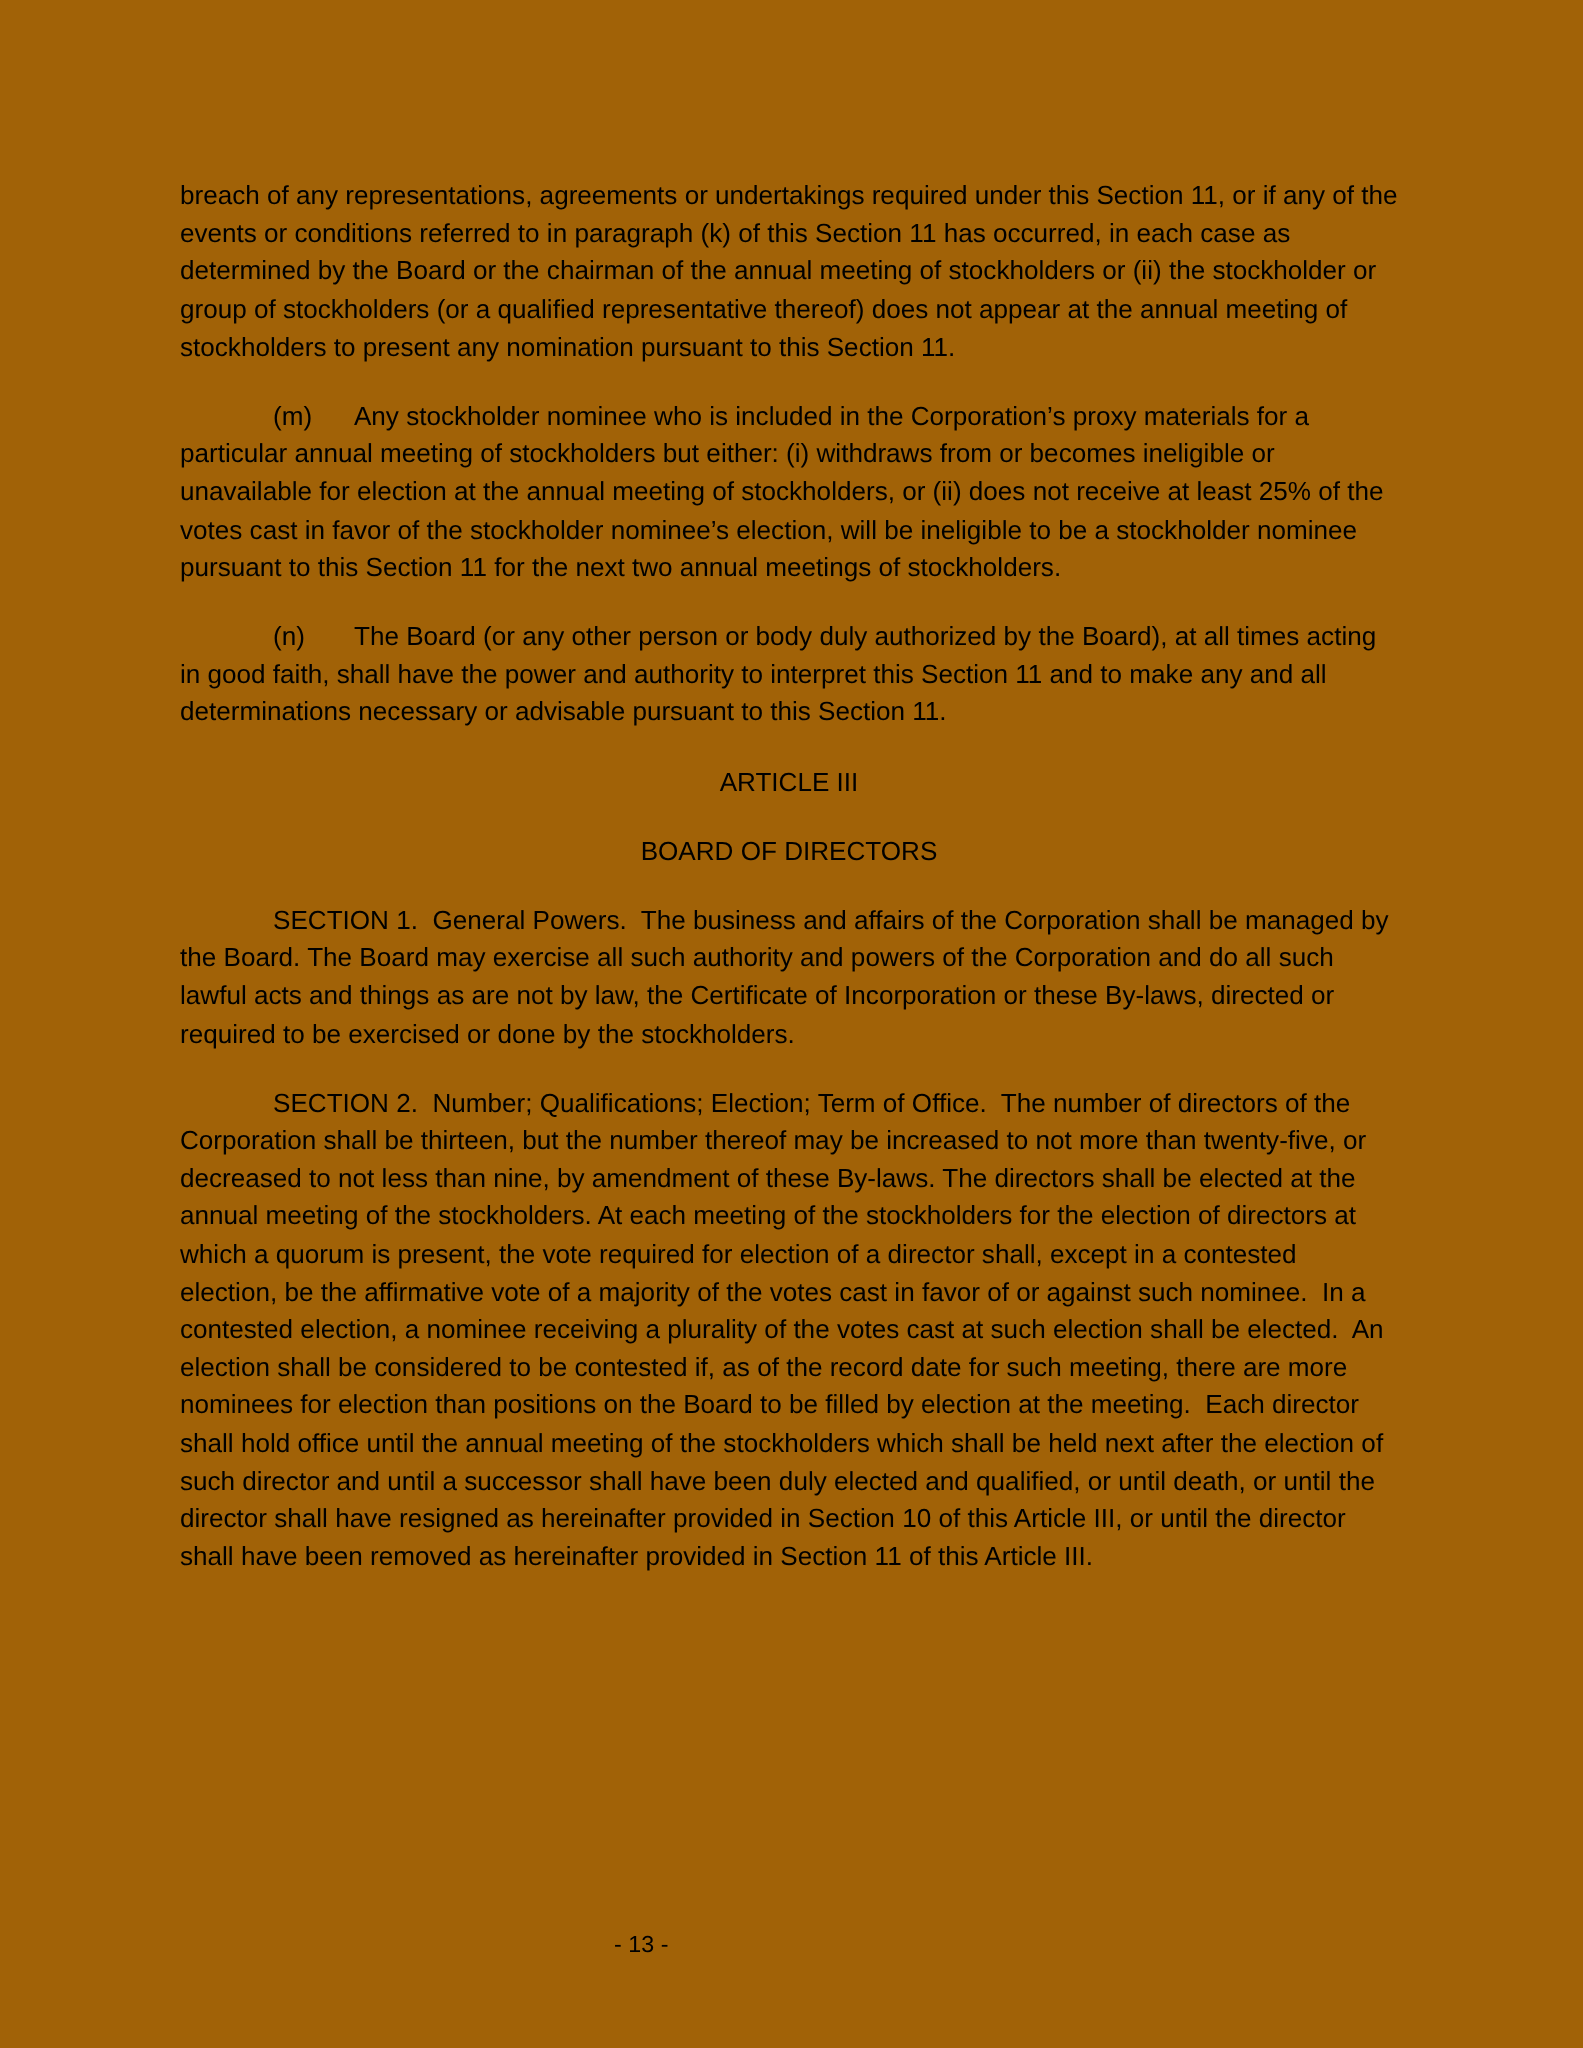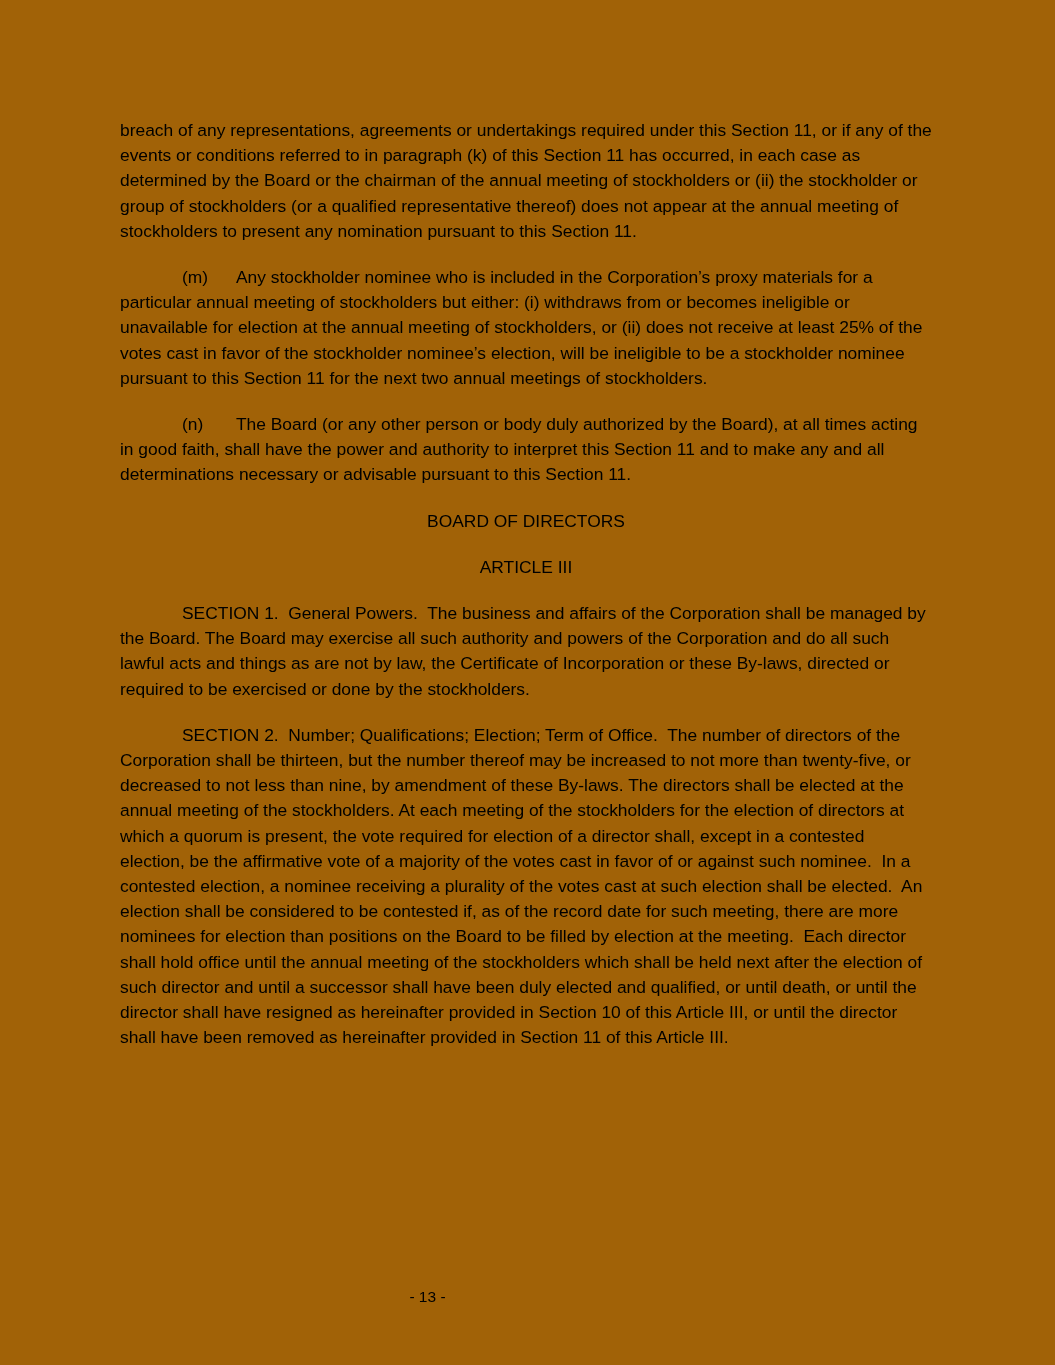--- a/index.html
+++ b/index.html
@@ -61,22 +61,22 @@
 <div class="page">
   <div class="content">
 
     <p class="para">breach of any representations, agreements or undertakings required under this Section 11, or if any of the events or conditions referred to in paragraph (k) of this Section 11 has occurred, in each case as determined by the Board or the chairman of the annual meeting of stockholders or (ii) the stockholder or group of stockholders (or a qualified representative thereof) does not appear at the annual meeting of stockholders to present any nomination pursuant to this Section 11.</p>
 
     <p class="para indent">(m)	Any stockholder nominee who is included in the Corporation’s proxy materials for a particular annual meeting of stockholders but either: (i) withdraws from or becomes ineligible or unavailable for election at the annual meeting of stockholders, or (ii) does not receive at least 25% of the votes cast in favor of the stockholder nominee’s election, will be ineligible to be a stockholder nominee pursuant to this Section 11 for the next two annual meetings of stockholders.</p>
 
     <p class="para indent">(n)	The Board (or any other person or body duly authorized by the Board), at all times acting in good faith, shall have the power and authority to interpret this Section 11 and to make any and all determinations necessary or advisable pursuant to this Section 11.</p>
 
     <div class="heading-block">
+      <p class="centered">ARTICLE III</p>
       <p class="centered">BOARD OF DIRECTORS</p>
-      <p class="centered">ARTICLE III</p>
     </div>
 
     <p class="para indent">SECTION 1.  General Powers.  The business and affairs of the Corporation shall be managed by the Board. The Board may exercise all such authority and powers of the Corporation and do all such lawful acts and things as are not by law, the Certificate of Incorporation or these By-laws, directed or required to be exercised or done by the stockholders.</p>
 
     <p class="para indent">SECTION 2.  Number; Qualifications; Election; Term of Office.  The number of directors of the Corporation shall be thirteen, but the number thereof may be increased to not more than twenty-five, or decreased to not less than nine, by amendment of these By-laws. The directors shall be elected at the annual meeting of the stockholders. At each meeting of the stockholders for the election of directors at which a quorum is present, the vote required for election of a director shall, except in a contested election, be the affirmative vote of a majority of the votes cast in favor of or against such nominee.  In a contested election, a nominee receiving a plurality of the votes cast at such election shall be elected.  An election shall be considered to be contested if, as of the record date for such meeting, there are more nominees for election than positions on the Board to be filled by election at the meeting.  Each director shall hold office until the annual meeting of the stockholders which shall be held next after the election of such director and until a successor shall have been duly elected and qualified, or until death, or until the director shall have resigned as hereinafter provided in Section 10 of this Article III, or until the director shall have been removed as hereinafter provided in Section 11 of this Article III.</p>
 
   </div>
 
   <div class="footer">- 13 -</div>
 </div>

